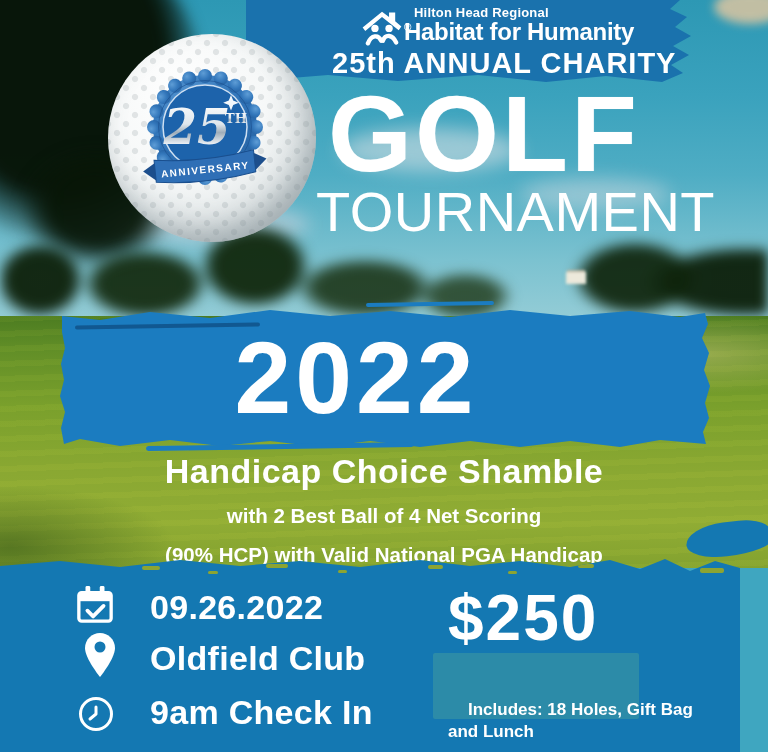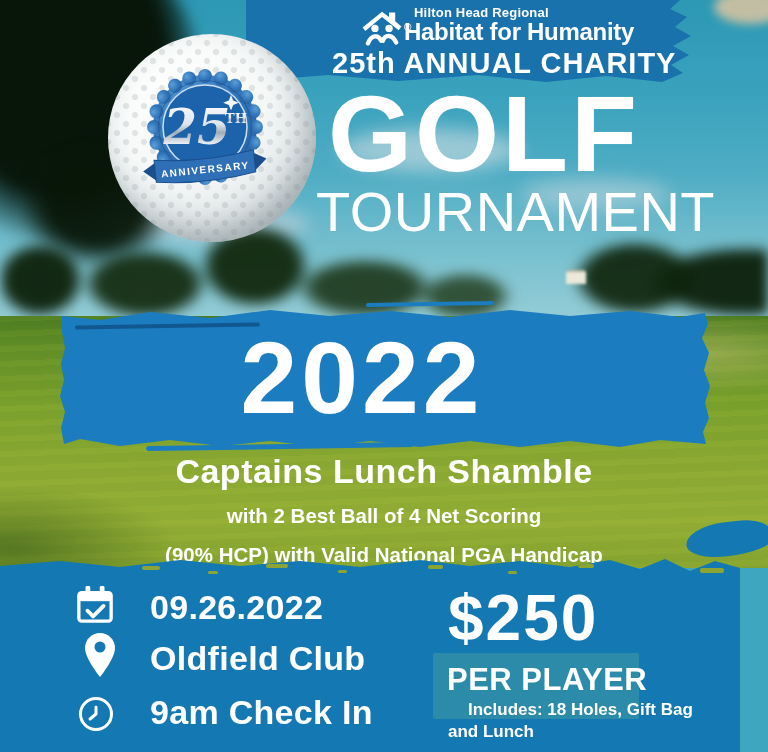--- a/index.html
+++ b/index.html
@@ -71,21 +71,21 @@
     background-size:18px 18px;background-position:0 0,9px 9px;}
   .badge{left:33px;top:33px;}
 
   
   .banner{left:60px;top:308px;width:650px;height:140px;background:#1b7cc0;
     clip-path:polygon(2px 8px,40px 12px,90px 4px,150px 10px,210px 2px,270px 8px,330px 3px,390px 9px,
       450px 2px,510px 8px,570px 3px,620px 9px,645px 5px,648px 16px,642px 30px,649px 45px,644px 62px,
       650px 78px,645px 95px,649px 110px,643px 124px,646px 136px,600px 132px,560px 139px,510px 133px,
       460px 139px,410px 133px,360px 139px,310px 133px,260px 139px,210px 133px,160px 138px,110px 132px,
       60px 138px,20px 131px,4px 136px,1px 120px,5px 104px,0 88px,4px 72px,1px 56px,5px 40px,2px 24px);}
-  .year{left:12px;top:0;width:100%;padding-right:70px;text-align:center;line-height:140px;
+  .year{left:6px;top:0;width:100%;padding-right:70px;text-align:center;line-height:140px;
     font-size:102px;font-weight:bold;letter-spacing:4px;}
   .streak-in{left:15px;top:16px;width:185px;height:4px;background:rgba(9,58,105,.55);
     transform:rotate(-1deg);border-radius:2px;}
   .streak-a{left:366px;top:302px;width:128px;height:4px;background:#1b7cc0;transform:rotate(-1deg);border-radius:2px;}
   .streak-c{left:146px;top:444px;width:268px;height:5px;background:#1b7cc0;transform:rotate(-.9deg);border-radius:3px;}
   .blue-tongue{left:686px;top:522px;width:86px;height:34px;background:#1478b2;
     border-radius:50% 40% 60% 50%/60% 50% 40% 50%;transform:rotate(-7deg);}
 
   
   .format{left:0;top:452px;width:768px;text-align:center;}
@@ -196,21 +196,21 @@
 
   <div class="streak-a"></div>
   <div class="banner">
     <div class="streak-in"></div>
     <div class="year">2022</div>
   </div>
   <div class="streak-c"></div>
   <div class="blue-tongue"></div>
 
   <div class="format">
-    <h2>Captains Lunch Shamble</h2>
+    <h2>Handicap Choice Shamble</h2>
     <p>with 2 Best Ball of 4 Net Scoring</p>
     <p>(90% HCP) with Valid National PGA Handicap</p>
   </div>
 
   <div class="bottom">
     <div class="speck" style="left:142px;top:14px;width:18px;height:4px"></div>
     <div class="speck" style="left:208px;top:19px;width:10px;height:3px"></div>
     <div class="speck" style="left:266px;top:12px;width:22px;height:4px"></div>
     <div class="speck" style="left:338px;top:18px;width:9px;height:3px"></div>
     <div class="speck" style="left:428px;top:13px;width:15px;height:4px"></div>
@@ -234,18 +234,17 @@
     <div class="d-label d1">Oldfield Club</div>
 
     <svg class="icon-clock" viewBox="0 0 36 36" width="36" height="36">
       <circle cx="18" cy="18" r="15.5" fill="none" stroke="#fff" stroke-width="3"></circle>
       <path d="M18 11 V18 L12 23" fill="none" stroke="#fff" stroke-width="3" stroke-linecap="round" stroke-linejoin="round"></path>
     </svg>
     <div class="d-label d2">9am Check In</div>
 
     <div class="amount">$250</div>
     <div class="teal-box"></div>
-    <div class="unit">PER PLAYER</div>
     <div class="inc inc1">Includes: 18 Holes, Gift Bag</div>
     <div class="inc inc2">and Lunch</div>
   </div>
 
 </div>
 
 </body></html>

